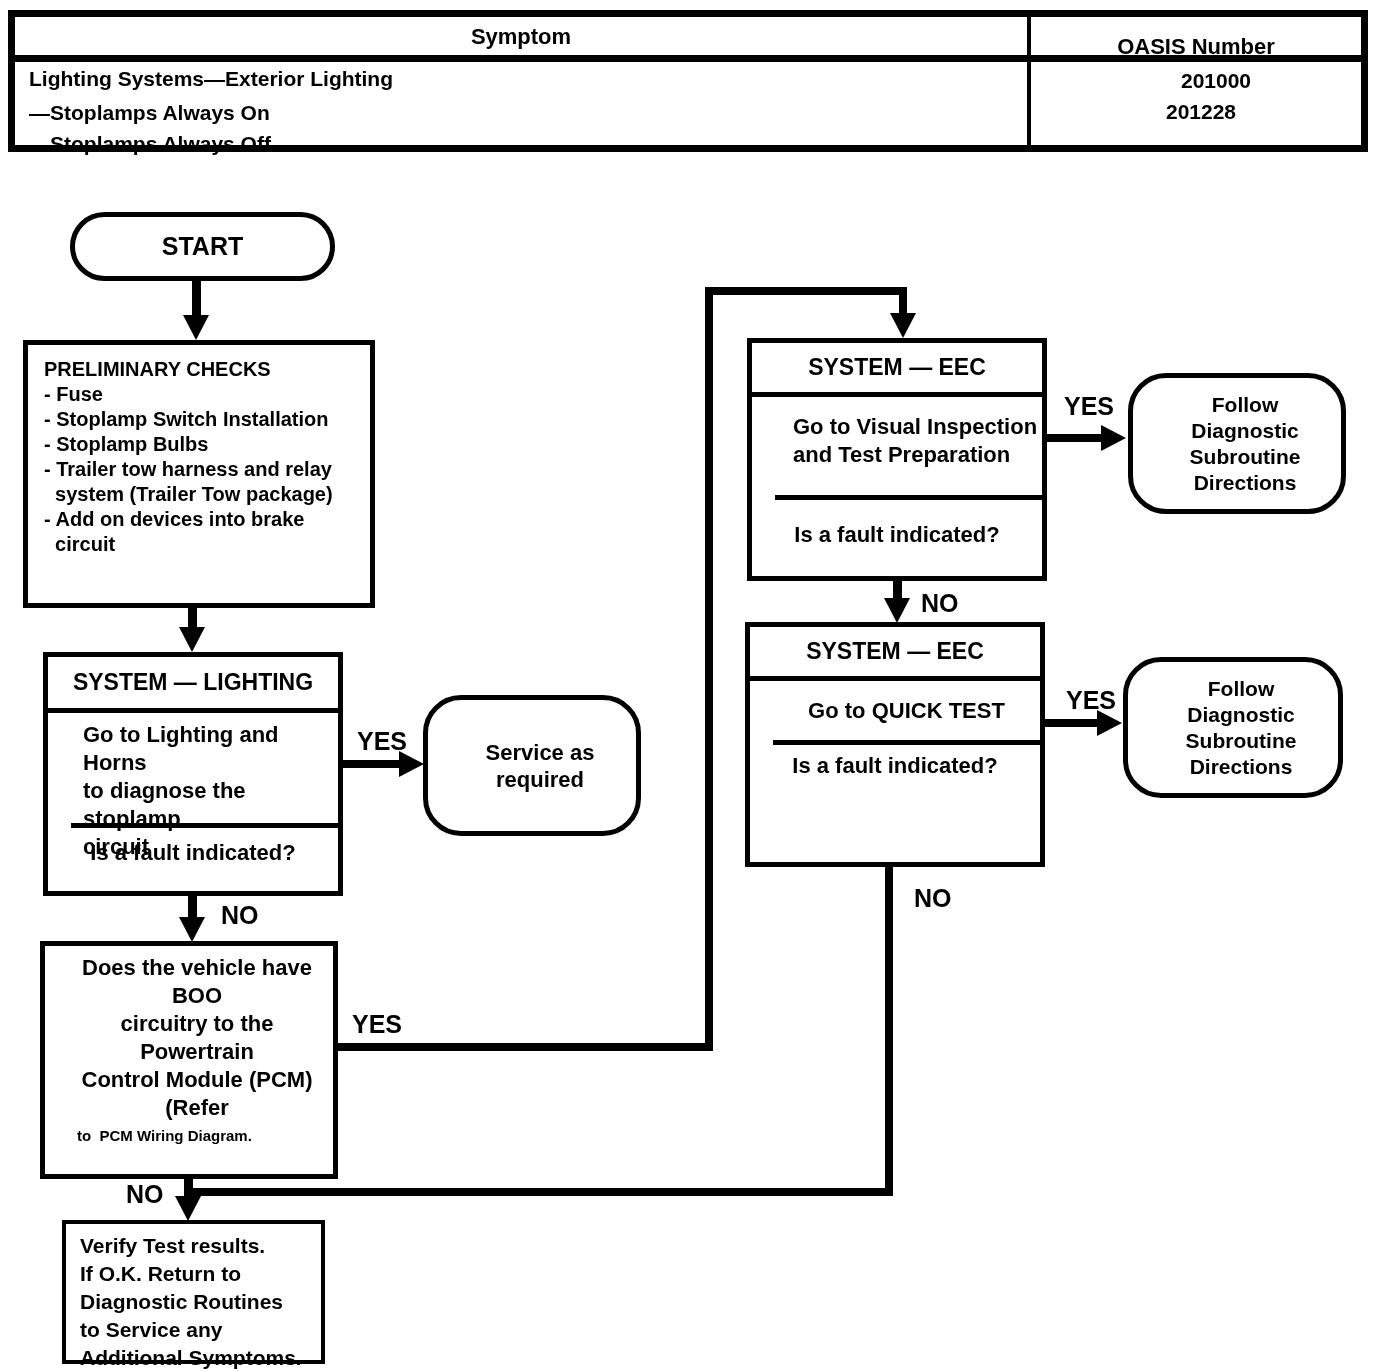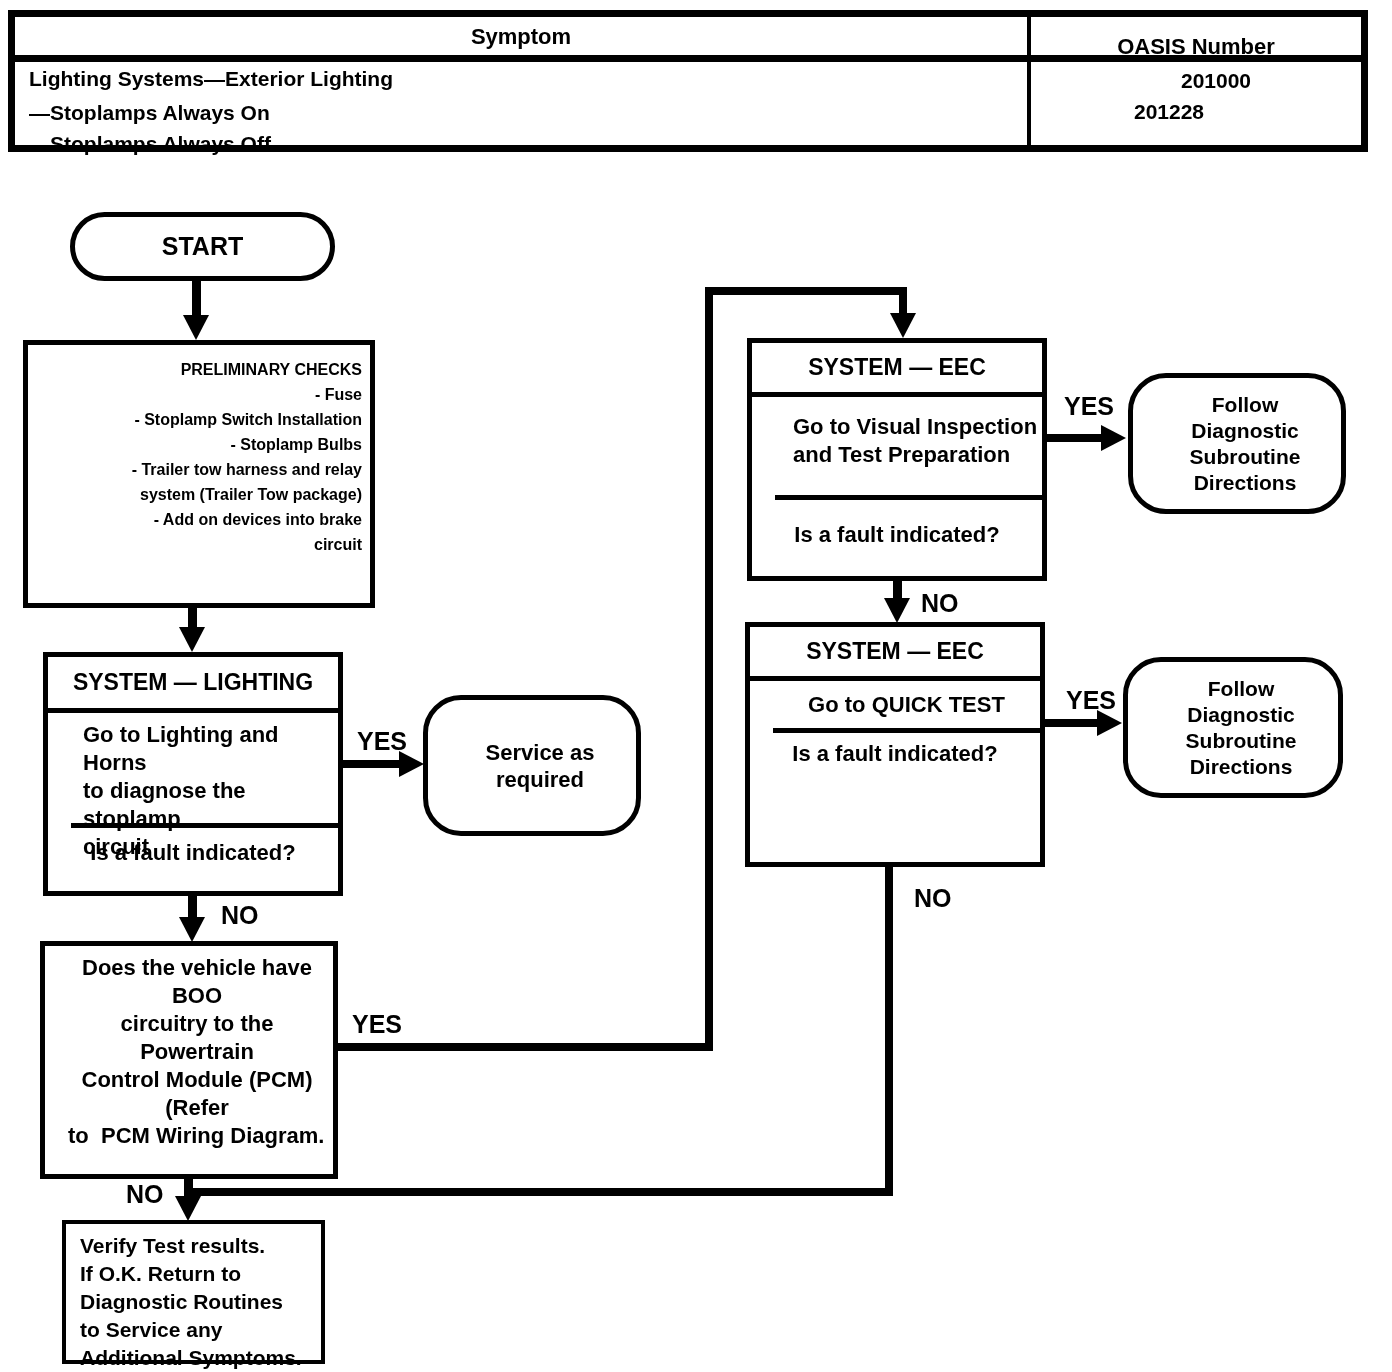--- a/index.html
+++ b/index.html
@@ -34,30 +34,30 @@
 
   <div id="symtable">
     <div id="col-div"></div>
     <div id="head-sep"></div>
     <div class="tcell" style="left:0;top:7px;width:1012px;text-align:center;">Symptom</div>
     <div class="tcell" style="left:1016px;top:7px;width:330px;text-align:center;margin-top:10px;">OASIS Number</div>
     <div class="tcell" style="left:14px;top:50px;font-size:21px;">Lighting Systems—Exterior Lighting</div>
     <div class="tcell" style="left:14px;top:84px;font-size:21px;">—Stoplamps Always On</div>
     <div class="tcell" style="left:14px;top:115px;font-size:21px;">—Stoplamps Always Off</div>
     <div class="tcell" style="left:1016px;top:52px;width:330px;text-align:center;font-size:21px;margin-left:20px;">201000</div>
-    <div class="tcell" style="left:1016px;top:83px;width:276px;text-align:center;font-size:21px;">201228</div>
+    <div class="tcell" style="left:1048px;top:83px;width:276px;text-align:center;font-size:21px;">201228</div>
   </div>
 
   <div class="box pill center" style="left:70px;top:212px;width:265px;height:69px;font-size:25px;">START</div>
 
   <div class="line" style="left:192px;top:281px;width:9px;height:36px;"></div>
   <div class="arrow-down" style="left:183px;top:315px;"></div>
 
   <div class="box" style="left:23px;top:340px;width:352px;height:268px;">
-    <div class="ml" style="padding:12px 8px 0 16px;font-size:16px;line-height:25px;text-align:right;">PRELIMINARY CHECKS
+    <div class="ml" style="padding:12px 8px 0 16px;font-size:20px;line-height:25px;">PRELIMINARY CHECKS
 - Fuse
 - Stoplamp Switch Installation
 - Stoplamp Bulbs
 - Trailer tow harness and relay
 &nbsp;&nbsp;system (Trailer Tow package)
 - Add on devices into brake
 &nbsp;&nbsp;circuit</div>
   </div>
 
   <div class="line" style="left:188px;top:608px;width:9px;height:21px;"></div>
@@ -79,21 +79,21 @@
 required</div>
 
   <div class="line" style="left:188px;top:896px;width:9px;height:23px;"></div>
   <div class="arrow-down" style="left:179px;top:917px;"></div>
   <div class="lbl" style="left:221px;top:901px;">NO</div>
 
   <div class="box" style="left:40px;top:941px;width:298px;height:238px;">
     <div class="ml" style="padding-top:8px;text-align:center;font-size:22px;line-height:28px;">Does the vehicle have BOO
 circuitry to the Powertrain
 Control Module (PCM) (Refer</div>
-    <div class="ml" style="padding-left:23px;font-size:22px;line-height:28px;">to&nbsp;&nbsp;PCM Wiring Diagram.</div>
+    <div class="ml" style="padding-left:32px;font-size:15px;line-height:28px;">to&nbsp;&nbsp;PCM Wiring Diagram.</div>
   </div>
 
   <div class="lbl" style="left:352px;top:1010px;">YES</div>
   <div class="line" style="left:338px;top:1043px;width:375px;height:8px;"></div>
   <div class="line" style="left:705px;top:287px;width:8px;height:764px;"></div>
   <div class="line" style="left:705px;top:287px;width:202px;height:8px;"></div>
   <div class="line" style="left:899px;top:295px;width:8px;height:20px;"></div>
   <div class="arrow-down" style="left:890px;top:313px;"></div>
 
   <div class="lbl" style="left:126px;top:1180px;">NO</div>
@@ -125,21 +125,21 @@
 Diagnostic
 Subroutine
 Directions</div>
 
   <div class="line" style="left:893px;top:581px;width:9px;height:20px;"></div>
   <div class="arrow-down" style="left:884px;top:598px;"></div>
   <div class="lbl" style="left:921px;top:589px;">NO</div>
 
   <div class="box" style="left:745px;top:622px;width:300px;height:245px;">
     <div class="sec-head" style="height:49px;">SYSTEM — EEC</div>
-    <div class="sec-mid center" style="height:52px;font-size:22px;">Go to QUICK TEST</div>
+    <div class="sec-mid center" style="height:64px;font-size:22px;">Go to QUICK TEST</div>
     <div class="q" style="padding-top:8px;">Is a fault indicated?</div>
   </div>
 
   <div class="lbl" style="left:1066px;top:686px;">YES</div>
   <div class="line" style="left:1045px;top:719px;width:54px;height:8px;"></div>
   <div class="arrow-right" style="left:1097px;top:710px;"></div>
 
   <div class="box rounded center ml" style="left:1123px;top:657px;width:220px;height:141px;font-size:21px;line-height:26px;">Follow
 Diagnostic
 Subroutine

